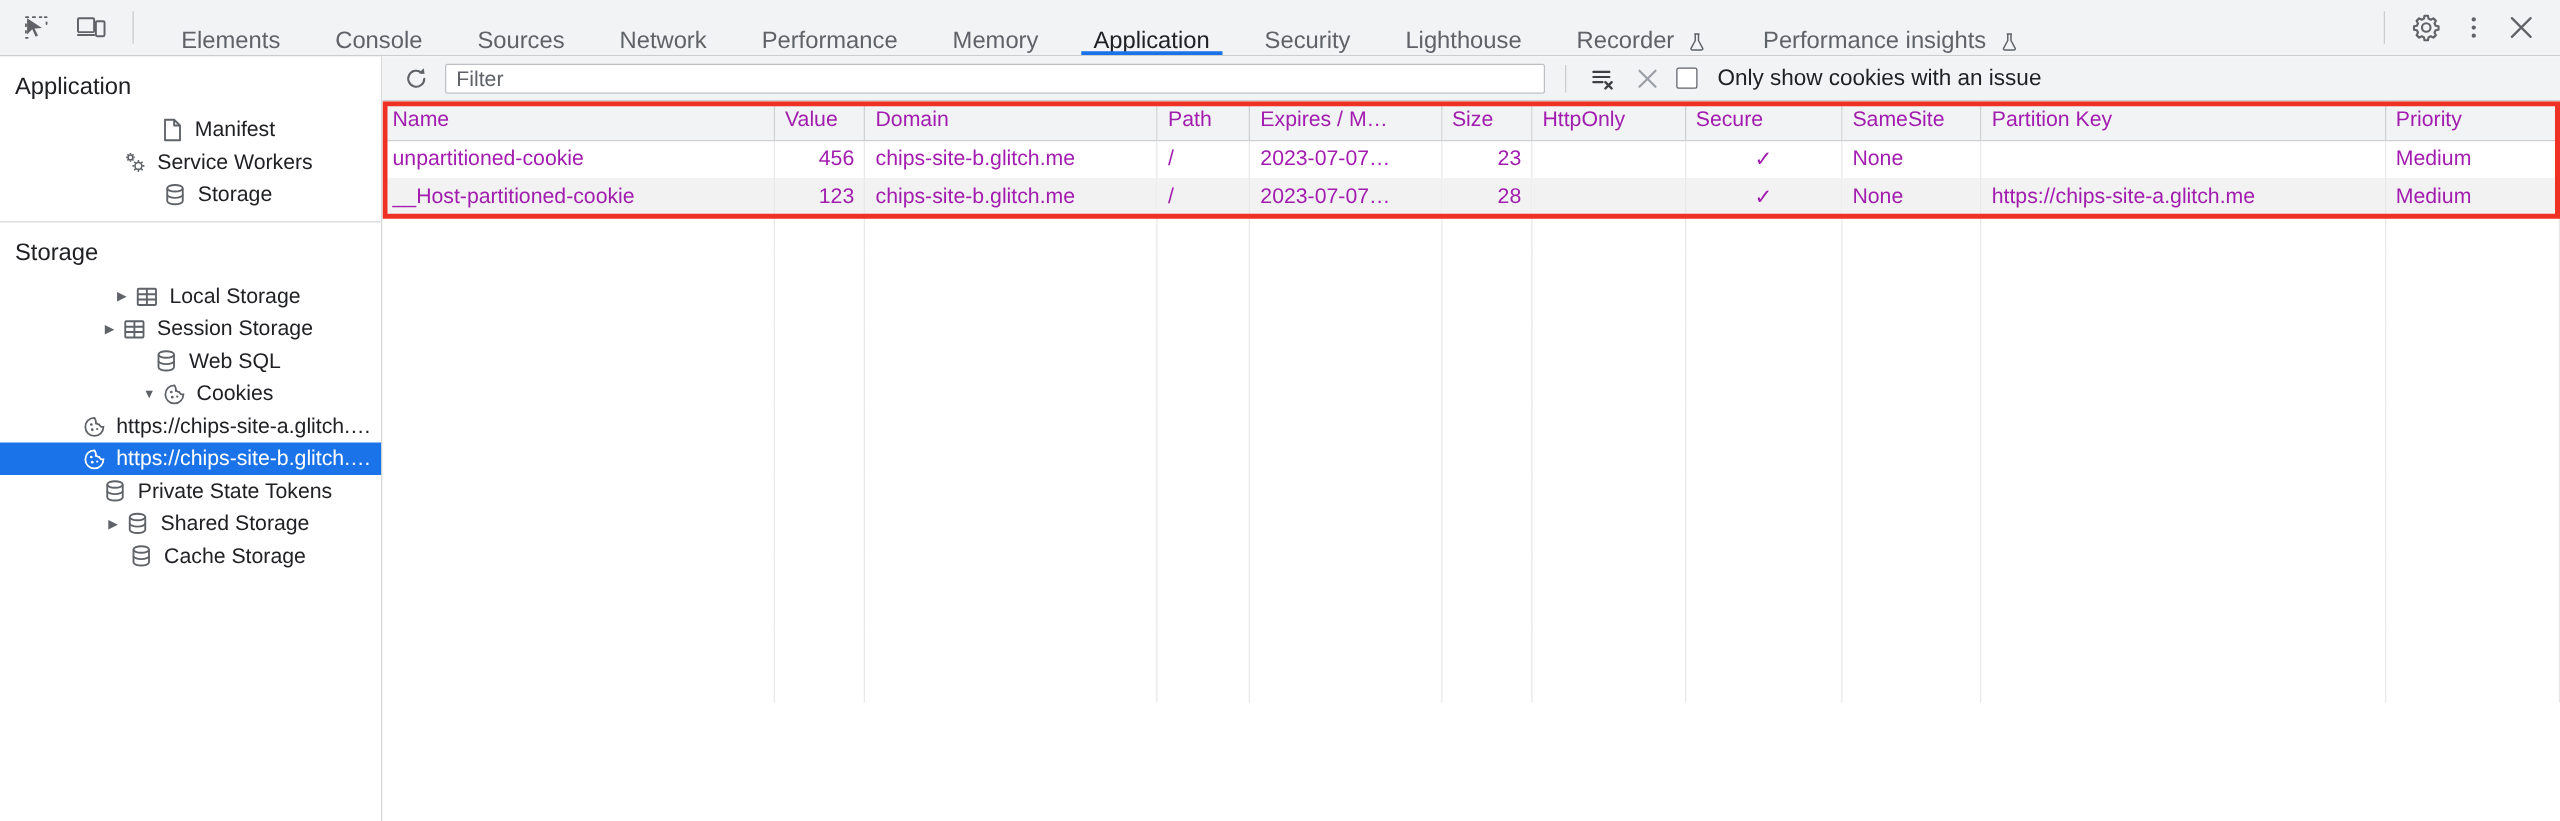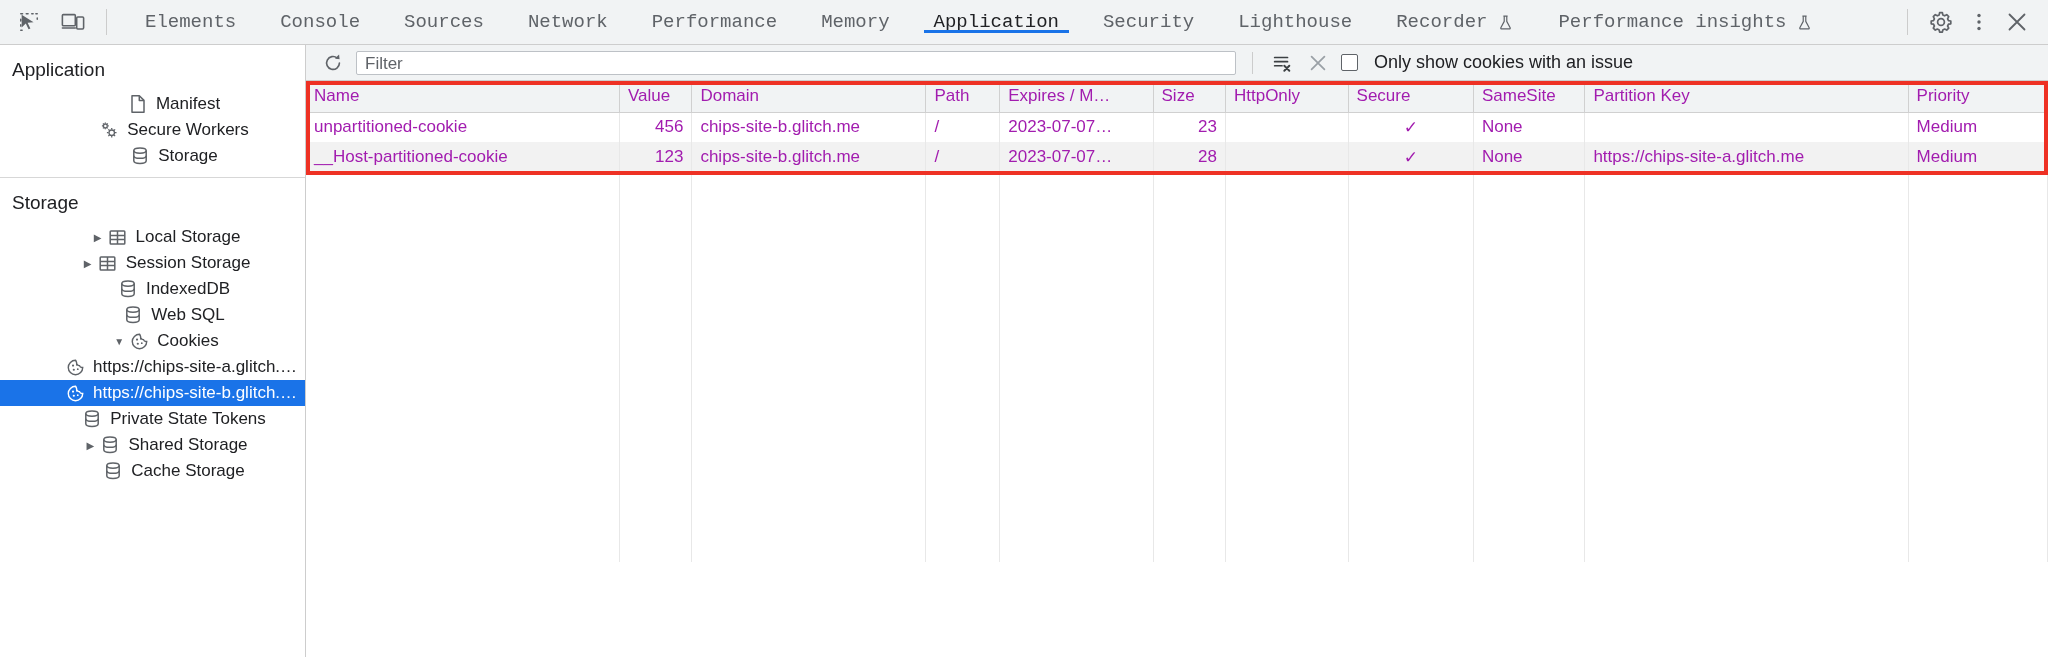--- a/index.html
+++ b/index.html
@@ -41,24 +41,23 @@
   }
   .tb-sep {
     width: 1px;
     height: 26px;
     background: #ccc;
     align-self: center;
     margin: 0 6px;
   }
   .tabs {
     display: flex;
-    align-items: center;
+    align-items: flex-end;
     flex: 1;
     padding-left: 10px;
-    font-family: Liberation Mono, monospace;
   }
   .tab {
     padding: 0 22px;
     display: flex;
     align-items: center;
     gap: 8px;
     font-size: 19px;
     color: #5f6368;
     position: relative;
     white-space: nowrap;
@@ -361,21 +360,21 @@
             <span class="ic">
               <svg width="20" height="20" viewBox="0 0 22 22">
                 <g fill="none" stroke="currentColor" stroke-width="1.4">
                   <circle cx="7" cy="6.5" r="2.1"></circle>
                   <path d="M7 2.7v1.2M7 9.1v1.2M3.2 6.5h1.2M9.6 6.5h1.2M4.3 3.8l.85.85M8.85 8.35l.85.85M9.7 3.8l-.85.85M4.3 9.2l.85-.85"></path>
                   <circle cx="14" cy="14" r="3"></circle>
                   <path d="M14 8.7v1.8M14 17.5v1.8M8.7 14h1.8M17.5 14h1.8M10.3 10.3l1.3 1.3M16.4 16.4l1.3 1.3M17.7 10.3l-1.3 1.3M10.3 17.7l1.3-1.3"></path>
                 </g>
               </svg>
             </span>
-            <span class="lbl">Secure Workers</span>
+            <span class="lbl">Service Workers</span>
           </div>
           <div class="tree-row ind-1">
             <span class="tw"></span>
             <span class="ic">
               <svg width="18" height="20" viewBox="0 0 18 20">
                 <g fill="none" stroke="currentColor" stroke-width="1.5">
                   <ellipse cx="9" cy="4.6" rx="6.2" ry="2.6"></ellipse>
                   <path d="M2.8 4.6v10.2c0 1.44 2.78 2.6 6.2 2.6s6.2-1.16 6.2-2.6V4.6"></path>
                   <path d="M2.8 9.7c0 1.44 2.78 2.6 6.2 2.6s6.2-1.16 6.2-2.6"></path>
                 </g>
@@ -402,33 +401,20 @@
             <span class="tw">▶</span>
             <span class="ic">
               <svg width="19" height="19" viewBox="0 0 19 19">
                 <g fill="none" stroke="currentColor" stroke-width="1.5">
                   <rect x="2.2" y="3" width="14.6" height="13" rx="0.8"></rect>
                   <path d="M2.2 7.4h14.6M2.2 11.6h14.6M9.5 3v13"></path>
                 </g>
               </svg>
             </span>
             <span class="lbl">Session Storage</span>
-          </div>
-          <div class="tree-row ind-1">
-            <span class="tw"></span>
-            <span class="ic">
-              <svg width="18" height="20" viewBox="0 0 18 20">
-                <g fill="none" stroke="currentColor" stroke-width="1.5">
-                  <ellipse cx="9" cy="4.6" rx="6.2" ry="2.6"></ellipse>
-                  <path d="M2.8 4.6v10.2c0 1.44 2.78 2.6 6.2 2.6s6.2-1.16 6.2-2.6V4.6"></path>
-                  <path d="M2.8 9.7c0 1.44 2.78 2.6 6.2 2.6s6.2-1.16 6.2-2.6"></path>
-                </g>
-              </svg>
-            </span>
-            <span class="lbl">IndexedDB</span>
           </div>
           <div class="tree-row ind-1">
             <span class="tw"></span>
             <span class="ic">
               <svg width="18" height="20" viewBox="0 0 18 20">
                 <g fill="none" stroke="currentColor" stroke-width="1.5">
                   <ellipse cx="9" cy="4.6" rx="6.2" ry="2.6"></ellipse>
                   <path d="M2.8 4.6v10.2c0 1.44 2.78 2.6 6.2 2.6s6.2-1.16 6.2-2.6V4.6"></path>
                   <path d="M2.8 9.7c0 1.44 2.78 2.6 6.2 2.6s6.2-1.16 6.2-2.6"></path>
                 </g>

